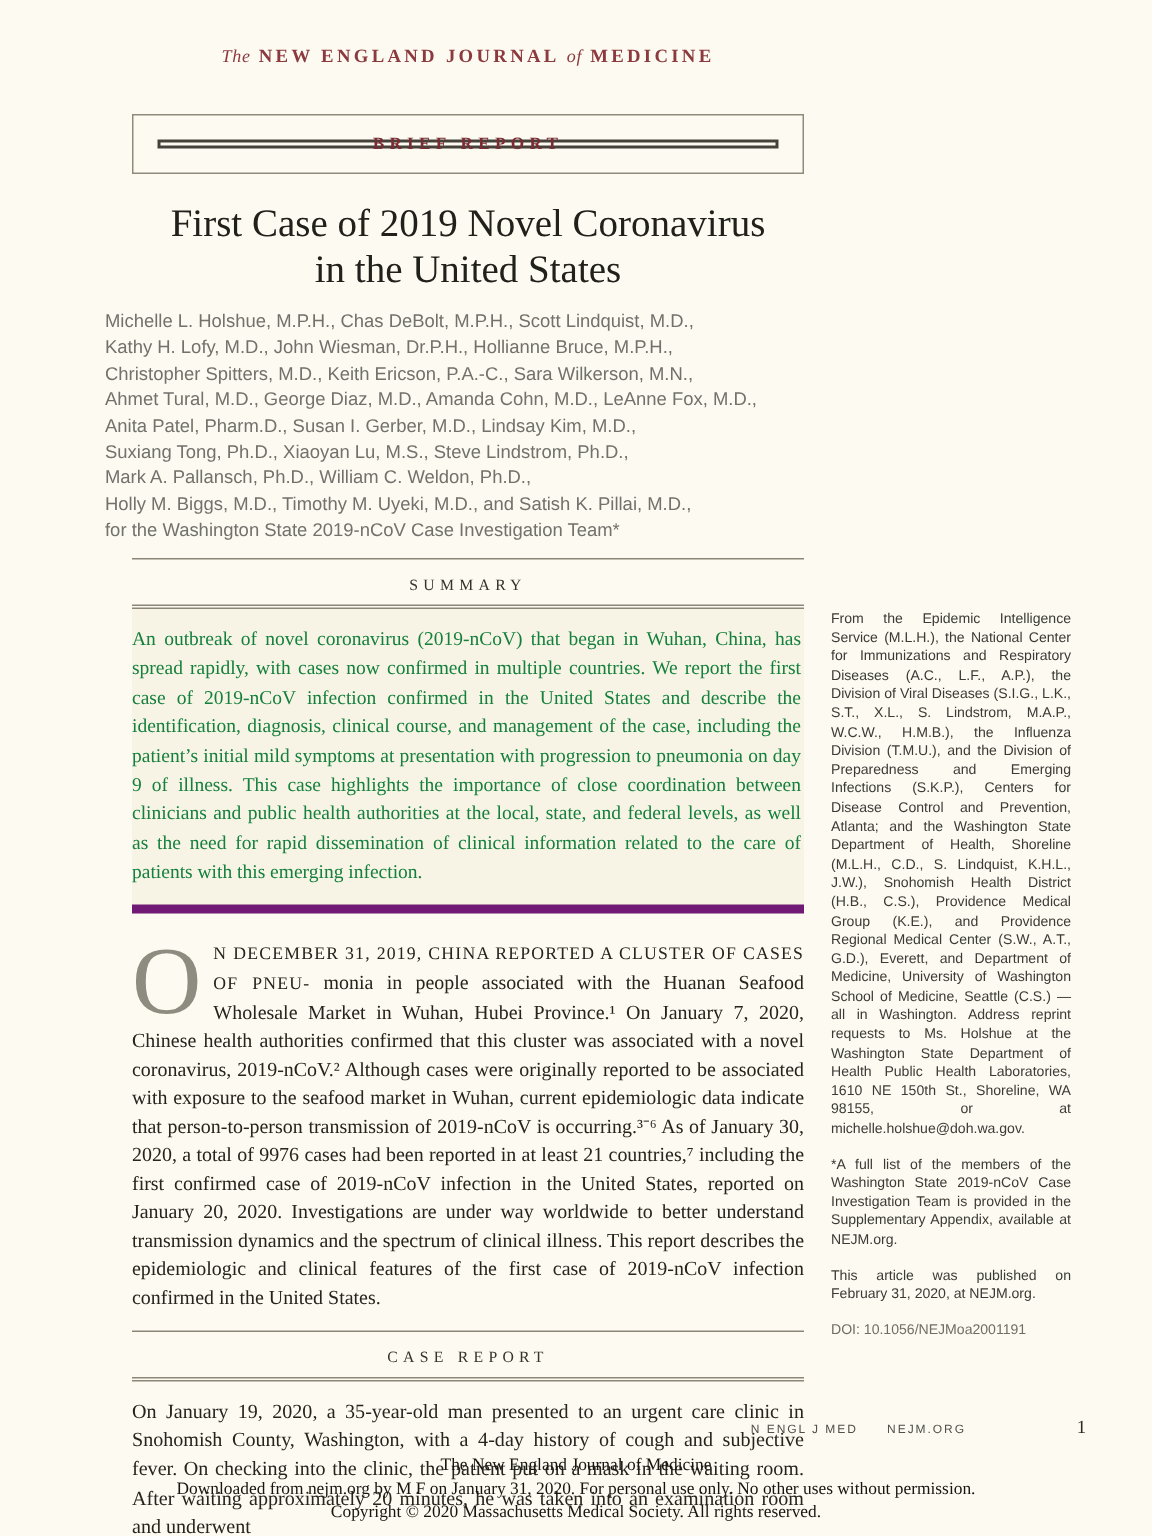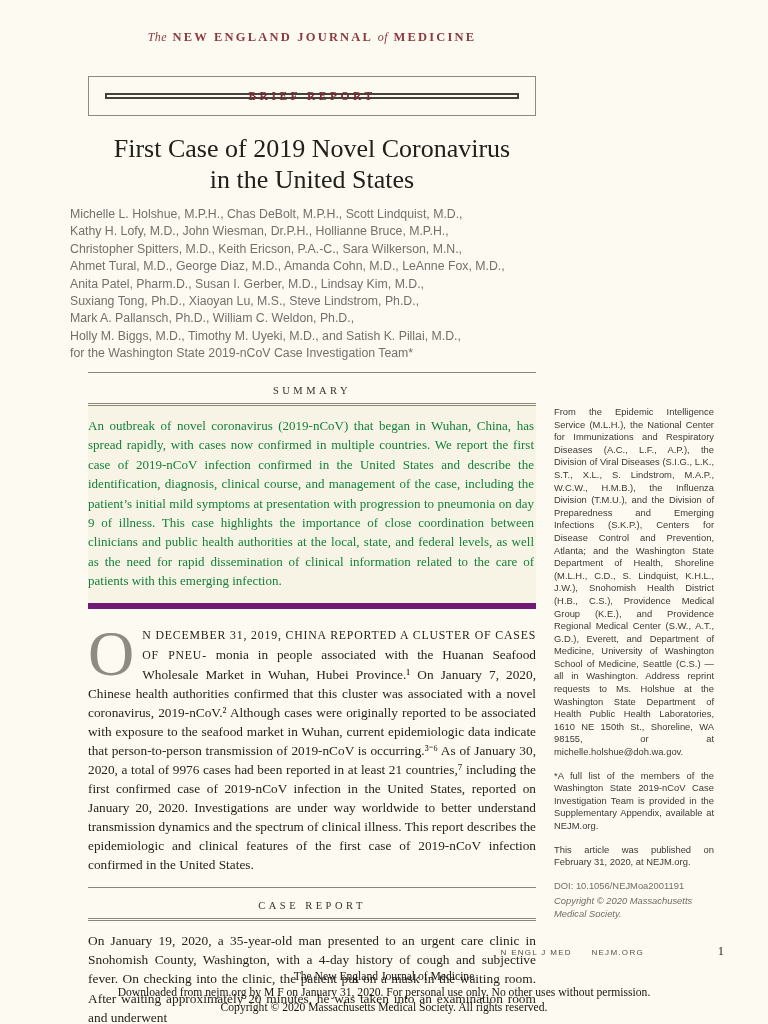--- a/index.html
+++ b/index.html
@@ -154,21 +154,20 @@
       <p class="case-body">On January 19, 2020, a 35-year-old man presented to an urgent care clinic in Snohomish County, Washington, with a 4-day history of cough and subjective fever. On checking into the clinic, the patient put on a mask in the waiting room. After waiting approximately 20 minutes, he was taken into an examination room and underwent</p>
     </section>
 
   </main>
 
   <aside class="sidebar">
     <p>From the Epidemic Intelligence Service (M.L.H.), the National Center for Immunizations and Respiratory Diseases (A.C., L.F., A.P.), the Division of Viral Diseases (S.I.G., L.K., S.T., X.L., S. Lindstrom, M.A.P., W.C.W., H.M.B.), the Influenza Division (T.M.U.), and the Division of Preparedness and Emerging Infections (S.K.P.), Centers for Disease Control and Prevention, Atlanta; and the Washington State Department of Health, Shoreline (M.L.H., C.D., S. Lindquist, K.H.L., J.W.), Snohomish Health District (H.B., C.S.), Providence Medical Group (K.E.), and Providence Regional Medical Center (S.W., A.T., G.D.), Everett, and Department of Medicine, University of Washington School of Medicine, Seattle (C.S.) — all in Washington. Address reprint requests to Ms. Holshue at the Washington State Department of Health Public Health Laboratories, 1610 NE 150th St., Shoreline, WA 98155, or at michelle.holshue@doh.wa.gov.</p>
     <p>*A full list of the members of the Washington State 2019-nCoV Case Investigation Team is provided in the Supplementary Appendix, available at NEJM.org.</p>
     <p>This article was published on February 31, 2020, at NEJM.org.</p>
     <p class="doi">DOI: 10.1056/NEJMoa2001191</p>
-    <p class="cpy">Copyright © 2020 Massachusetts Medical Society.</p>
   </aside>
 
   <div class="runfoot">
     <span>N ENGL J MED</span>
     <span class="site">NEJM.ORG</span>
   </div>
 
   <div class="pagenum">1</div>
 
   <div class="bottom">

